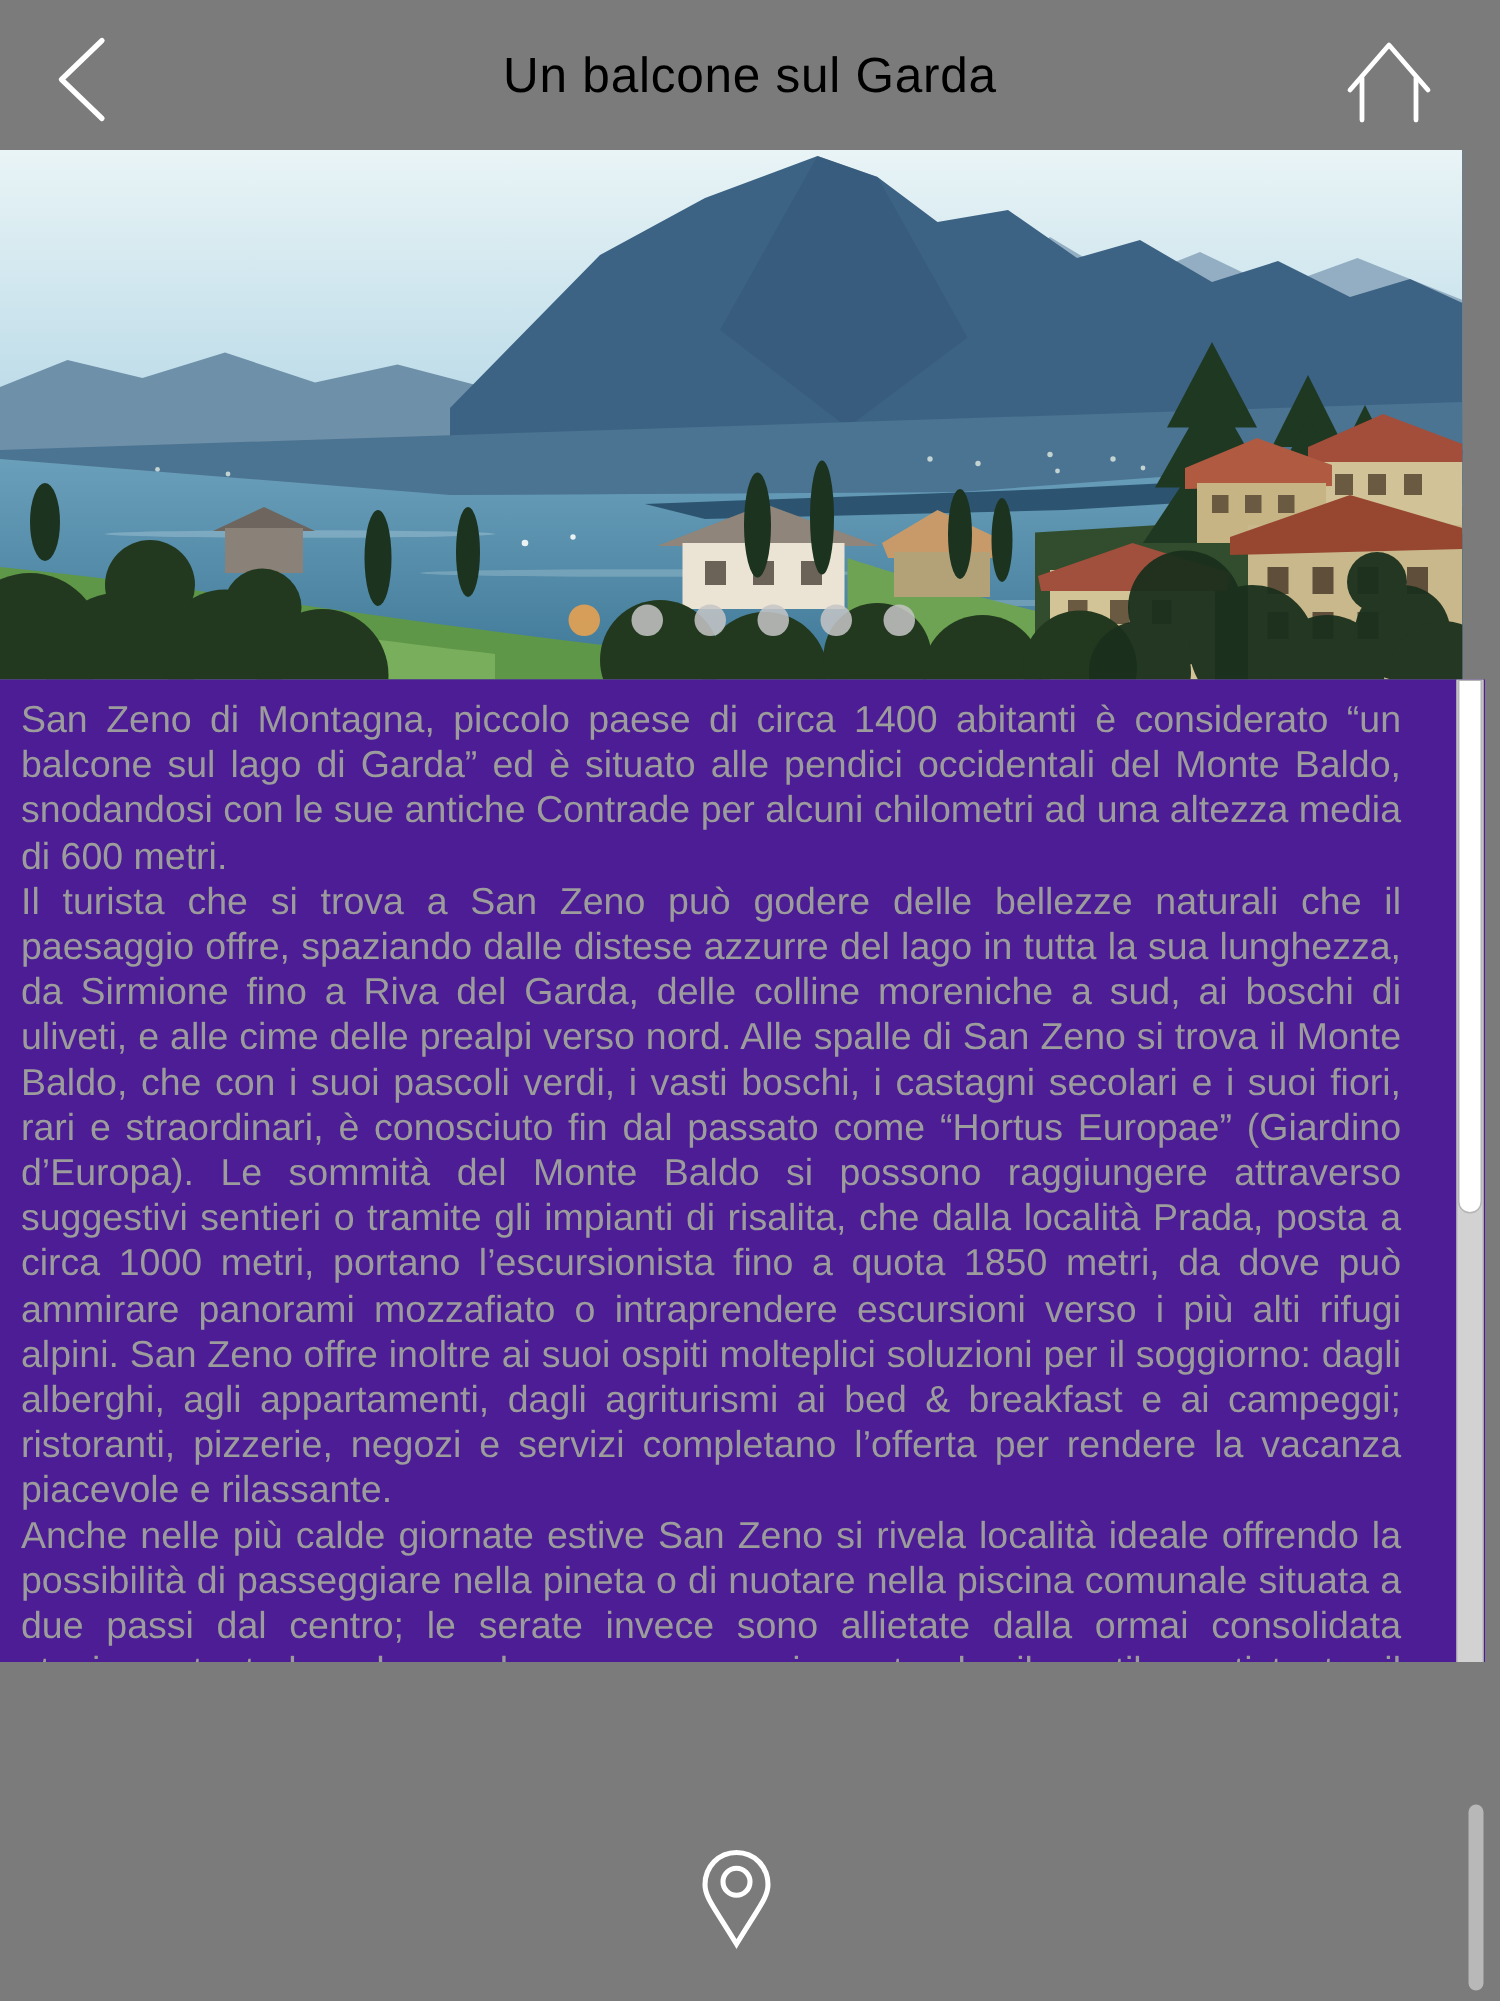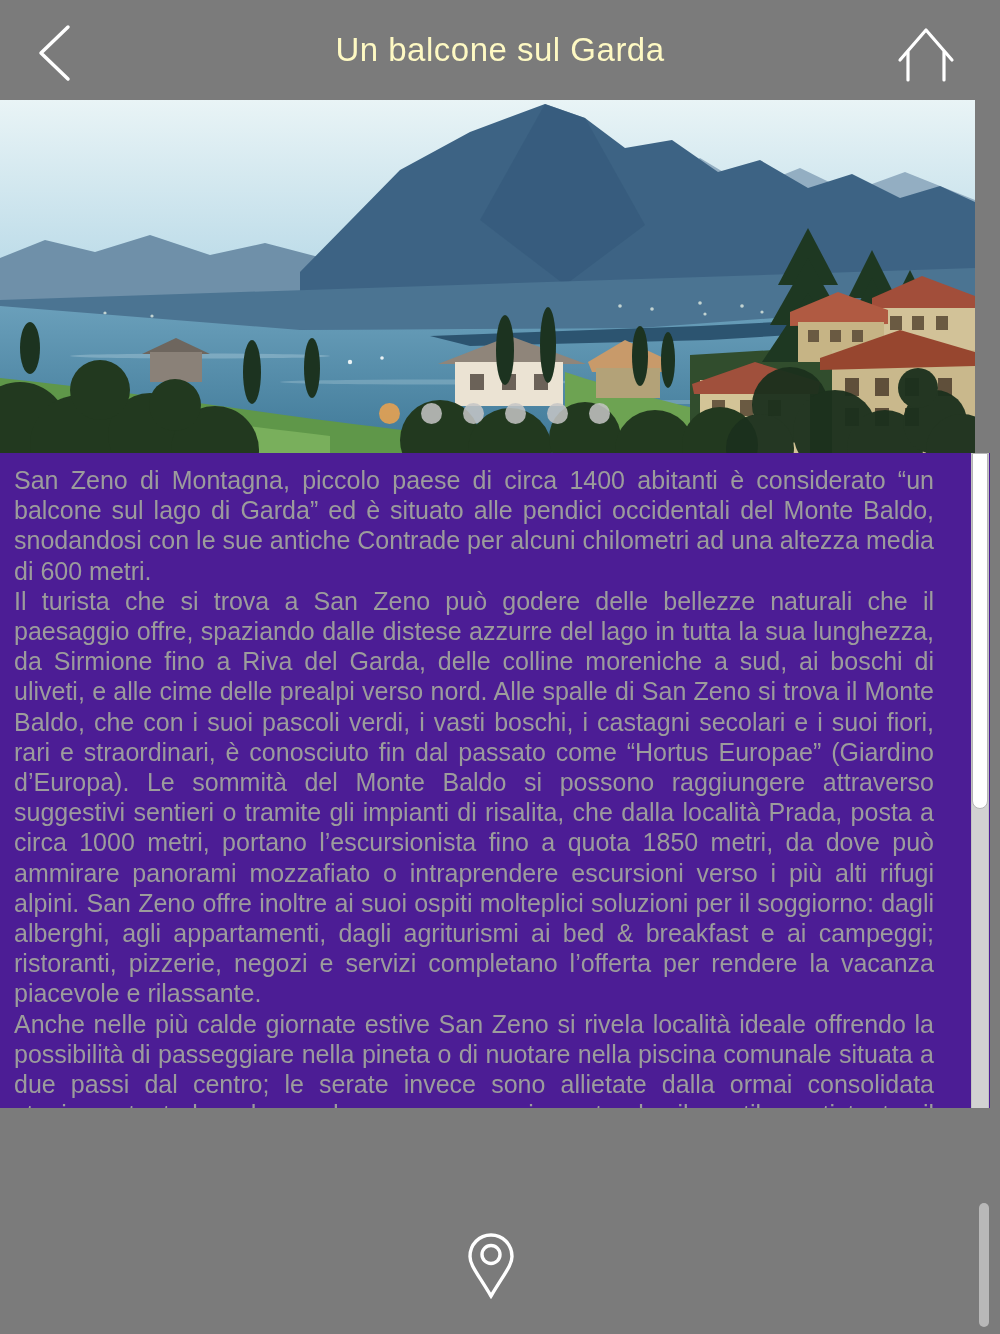--- a/index.html
+++ b/index.html
@@ -5,21 +5,21 @@
   html,body{margin:0;padding:0;}
   body{width:1000px;height:1334px;font-family:"Liberation Sans",sans-serif;}
   .app{position:relative;width:1000px;height:1334px;background:#7b7b7b;overflow:hidden;}
 
   
   .header{position:absolute;top:0;left:0;width:1000px;height:100px;background:#7b7b7b;}
   .icon-btn{position:absolute;background:none;border:none;padding:0;cursor:pointer;}
   .back-btn{left:32px;top:22px;width:44px;height:62px;}
   .home-btn{right:42px;top:20px;width:64px;height:64px;}
   .header-title{position:absolute;left:0;right:0;top:0;height:100px;display:flex;align-items:center;justify-content:center;
-    color:#fef9c3;font-size:33px;font-weight:300;letter-spacing:0.5px;margin:0;}
+    color:#000000;font-size:33px;font-weight:300;letter-spacing:0.5px;margin:0;}
 
   
   .photo{position:absolute;top:100px;left:0;width:975px;height:353px;overflow:hidden;background:#3d6384;}
   .photo svg{display:block;width:975px;height:353px;}
   .dots{position:absolute;top:303px;left:379px;display:flex;gap:21px;}
   .dot{width:21px;height:21px;border-radius:50%;background:rgba(198,198,198,0.85);}
   .dot.active{background:rgba(221,159,85,0.95);}
 
   
   .panel{position:absolute;top:453px;left:0;width:990px;height:655px;background:#4c1d95;overflow:hidden;}

